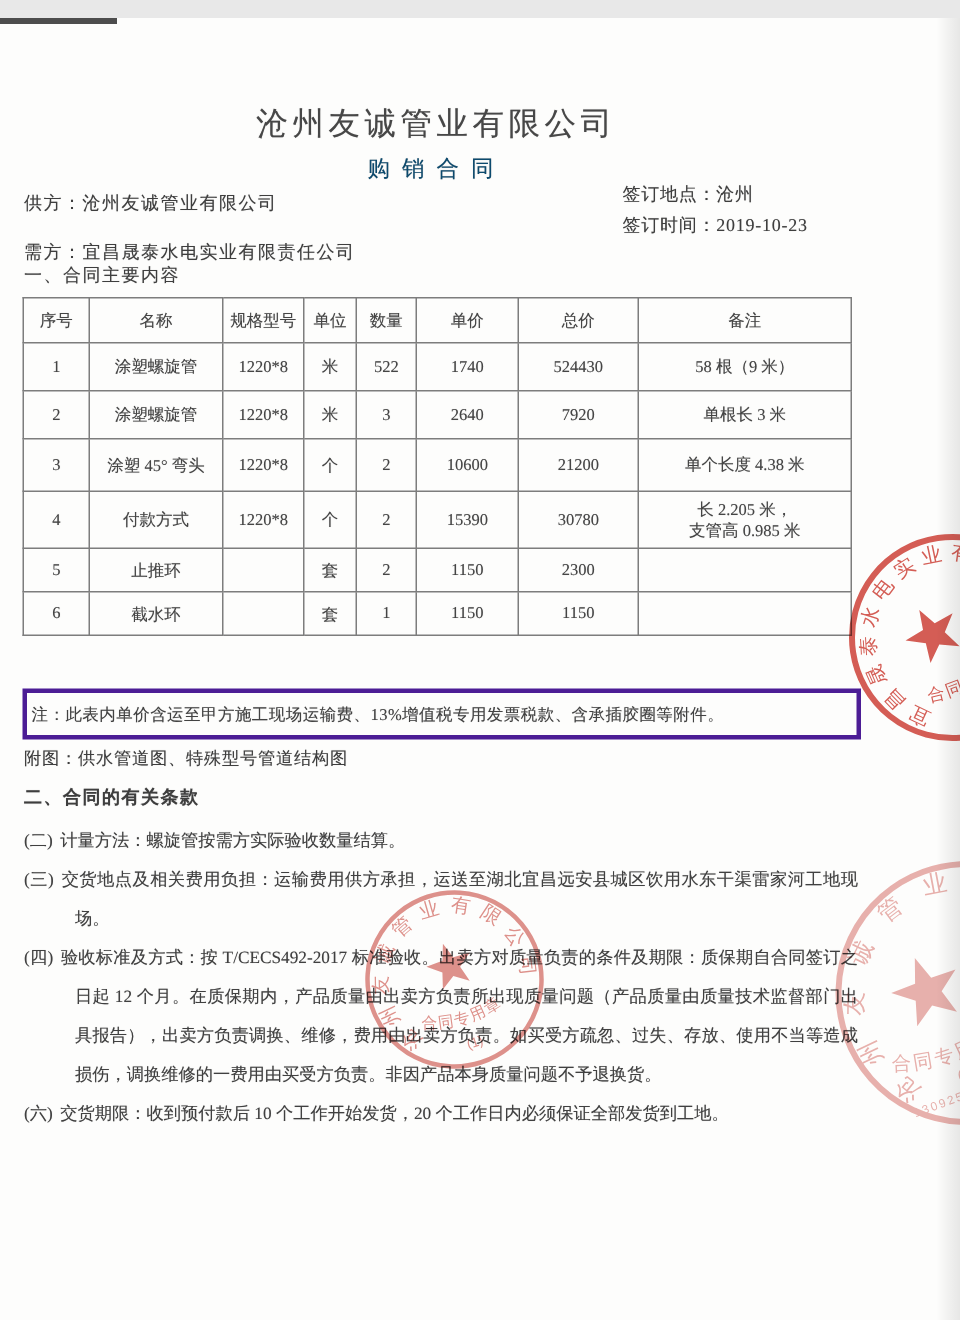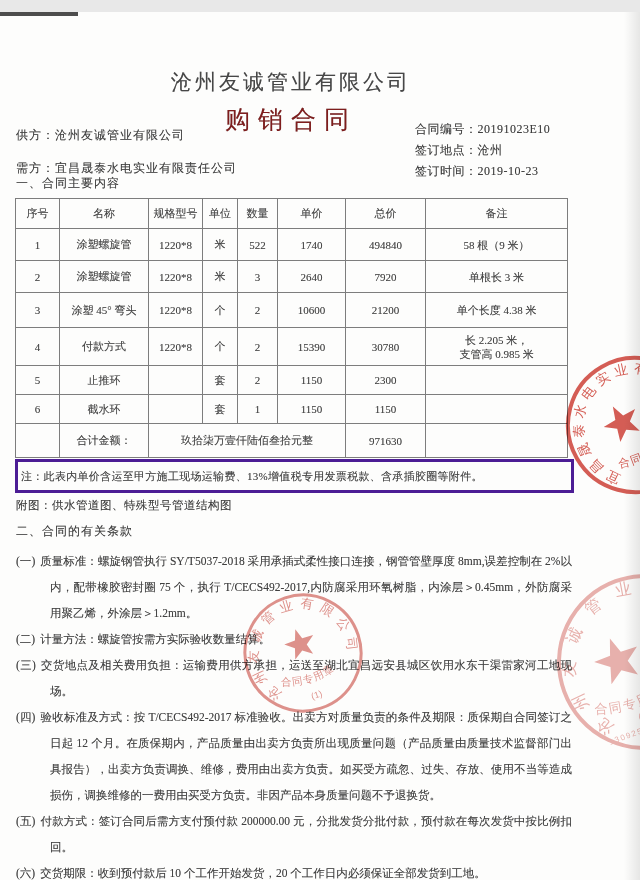--- a/index.html
+++ b/index.html
@@ -12,21 +12,21 @@
   }
   .scan-bar{position:absolute;left:0;top:0;width:78px;height:4px;background:#4d4d4d;}
   .scan-edge{position:absolute;right:0;top:0;width:16px;height:100%;
     background:linear-gradient(to right,rgba(0,0,0,0),rgba(0,0,0,0.09));}
   .scan-bottom{position:absolute;left:0;bottom:0;width:100%;height:6px;
     background:linear-gradient(to bottom,rgba(0,0,0,0),rgba(0,0,0,0.05));}
 
   .company-title{position:absolute;left:15px;top:56px;width:552px;text-align:center;
     font-size:21px;letter-spacing:3px;color:#474747;}
   .doc-title{position:absolute;left:15px;top:91px;width:552px;text-align:center;
-    font-size:25px;letter-spacing:8px;color:#7f1d1d;}
+    font-size:15px;letter-spacing:8px;color:#0c4a6e;}
 
   .party{position:absolute;left:16px;font-size:12px;letter-spacing:1px;}
   .party.supplier{top:115px;}
   .party.buyer{top:148px;}
   .meta{position:absolute;left:415px;top:107px;font-size:12px;line-height:21px;letter-spacing:0.5px;}
   .section-heading{position:absolute;left:16px;top:163px;font-size:12px;letter-spacing:1px;}
 
   table.items{
     position:absolute;left:15px;top:186px;width:552px;border-collapse:collapse;
     table-layout:fixed;font-size:11px;color:#454545;
@@ -38,21 +38,21 @@
   tr.hrow{height:30px;} tr.r1{height:32px;} tr.r2{height:32px;} tr.r3{height:35px;}
   tr.r4{height:38px;} tr.r5{height:29px;} tr.r6{height:29px;} tr.trow{height:34px;}
   td.remark{white-space:pre-line;line-height:14px;}
 
   .note-box{
     position:absolute;left:15px;top:447px;width:550px;height:28px;
     border:3px solid #4c1d95;font-size:11px;display:flex;align-items:center;
     padding-left:3px;letter-spacing:0.3px;color:#424242;
   }
   .attachment-line{position:absolute;left:16px;top:486px;font-size:11.5px;letter-spacing:0.5px;}
-  .section2-heading{position:absolute;left:16px;top:511px;font-size:12px;letter-spacing:1px;}
+  .section2-heading{position:absolute;left:16px;top:511px;font-size:12px;letter-spacing:1px;font-weight:bold;}
 
   .clauses{position:absolute;left:16px;top:536px;width:556px;
     font-size:11.5px;line-height:26px;text-align:justify;color:#404040;}
   .clause{padding-left:34px;text-indent:-34px;}
   .cno{margin-right:5px;}
 
   .stamp{position:absolute;mix-blend-mode:multiply;pointer-events:none;}
   .stamp text{font-family:"Liberation Sans","DejaVu Sans",sans-serif;text-shadow:none;}
   .stamp-buyer{left:550px;top:328px;transform:rotate(-30deg);opacity:0.85;}
   .stamp-supplier-mid{left:228px;top:566px;transform:rotate(-18deg);opacity:0.62;}
@@ -69,21 +69,20 @@
   <div class="doc-title">购销合同</div>
 
   <div class="party supplier">
     <span>供方：</span><span>沧州友诚管业有限公司</span>
   </div>
   <div class="party buyer">
     <span>需方：</span><span>宜昌晟泰水电实业有限责任公司</span>
   </div>
 
   <div class="meta">
-    <div><span>合同编号：</span><span>20191023E10</span></div>
     <div><span>签订地点：</span><span>沧州</span></div>
     <div><span>签订时间：</span><span>2019-10-23</span></div>
   </div>
 
   <div class="section-heading">一、合同主要内容</div>
 
   <table class="items">
     <colgroup>
       <col style="width:44px">
         <col style="width:89px">
@@ -105,21 +104,21 @@
       <th>总价</th>
       <th>备注</th>
     </tr>
     <tr class="r1">
       <td>1</td>
       <td>涂塑螺旋管</td>
       <td>1220*8</td>
       <td>米</td>
       <td>522</td>
       <td>1740</td>
-      <td>494840</td>
+      <td>524430</td>
       <td class="remark">58 根（9 米）</td>
     </tr>
     <tr class="r2">
       <td>2</td>
       <td>涂塑螺旋管</td>
       <td>1220*8</td>
       <td>米</td>
       <td>3</td>
       <td>2640</td>
       <td>7920</td>
@@ -159,43 +158,34 @@
     <tr class="r6">
       <td>6</td>
       <td>截水环</td>
       <td></td>
       <td>套</td>
       <td>1</td>
       <td>1150</td>
       <td>1150</td>
       <td class="remark"></td>
     </tr>
-    <tr class="trow">
-      <td></td>
-      <td>合计金额：</td>
-      <td colspan="4">玖拾柒万壹仟陆佰叁拾元整</td>
-      <td>971630</td>
-      <td></td>
-    </tr>
   </tbody>
     </table>
 
   <div class="note-box">
     <span>注：此表内单价含运至甲方施工现场运输费、13%增值税专用发票税款、含承插胶圈等附件。</span>
   </div>
 
   <div class="attachment-line">附图：供水管道图、特殊型号管道结构图</div>
   <div class="section2-heading">二、合同的有关条款</div>
 
   <div class="clauses">
-    <div class="clause"><span class="cno">(一)</span><span>质量标准：螺旋钢管执行 SY/T5037-2018 采用承插式柔性接口连接，钢管管壁厚度 8mm,误差控制在 2%以内，配带橡胶密封圈 75 个，执行 T/CECS492-2017,内防腐采用环氧树脂，内涂层＞0.45mm，外防腐采用聚乙烯，外涂层＞1.2mm。</span></div>
     <div class="clause"><span class="cno">(二)</span><span>计量方法：螺旋管按需方实际验收数量结算。</span></div>
     <div class="clause"><span class="cno">(三)</span><span>交货地点及相关费用负担：运输费用供方承担，运送至湖北宜昌远安县城区饮用水东干渠雷家河工地现场。</span></div>
     <div class="clause"><span class="cno">(四)</span><span>验收标准及方式：按 T/CECS492-2017 标准验收。出卖方对质量负责的条件及期限：质保期自合同签订之日起 12 个月。在质保期内，产品质量由出卖方负责所出现质量问题（产品质量由质量技术监督部门出具报告），出卖方负责调换、维修，费用由出卖方负责。如买受方疏忽、过失、存放、使用不当等造成损伤，调换维修的一费用由买受方负责。非因产品本身质量问题不予退换货。</span></div>
-    <div class="clause"><span class="cno">(五)</span><span>付款方式：签订合同后需方支付预付款 200000.00 元，分批发货分批付款，预付款在每次发货中按比例扣回。</span></div>
     <div class="clause"><span class="cno">(六)</span><span>交货期限：收到预付款后 10 个工作开始发货，20 个工作日内必须保证全部发货到工地。</span></div>
     <div class="clause"></div>
   </div>
 
   <svg class="stamp stamp-buyer" width="170" height="170" viewBox="0 0 170 170" style="color:#cf4238;">
     <circle cx="85" cy="85" r="67" fill="none" stroke="currentColor" stroke-width="4"></circle>
     <path id="s1c" d="M48.2,121.8 A52,52 0 1 1 121.8,121.8" fill="none"></path>
     <path id="s1b" d="M50,114 Q85,127 120,114" fill="none"></path>
     <polygon fill="currentColor" points="75,58 79.5,70.8 93.1,71.1 82.3,79.4 86.2,92.4 75,84.7 63.8,92.4 67.7,79.4 56.9,71.1 70.5,70.8"></polygon>
     <text fill="currentColor" font-size="13.5" letter-spacing="5"><textPath href="#s1c">宜昌晟泰水电实业有限责任公司</textPath></text>

